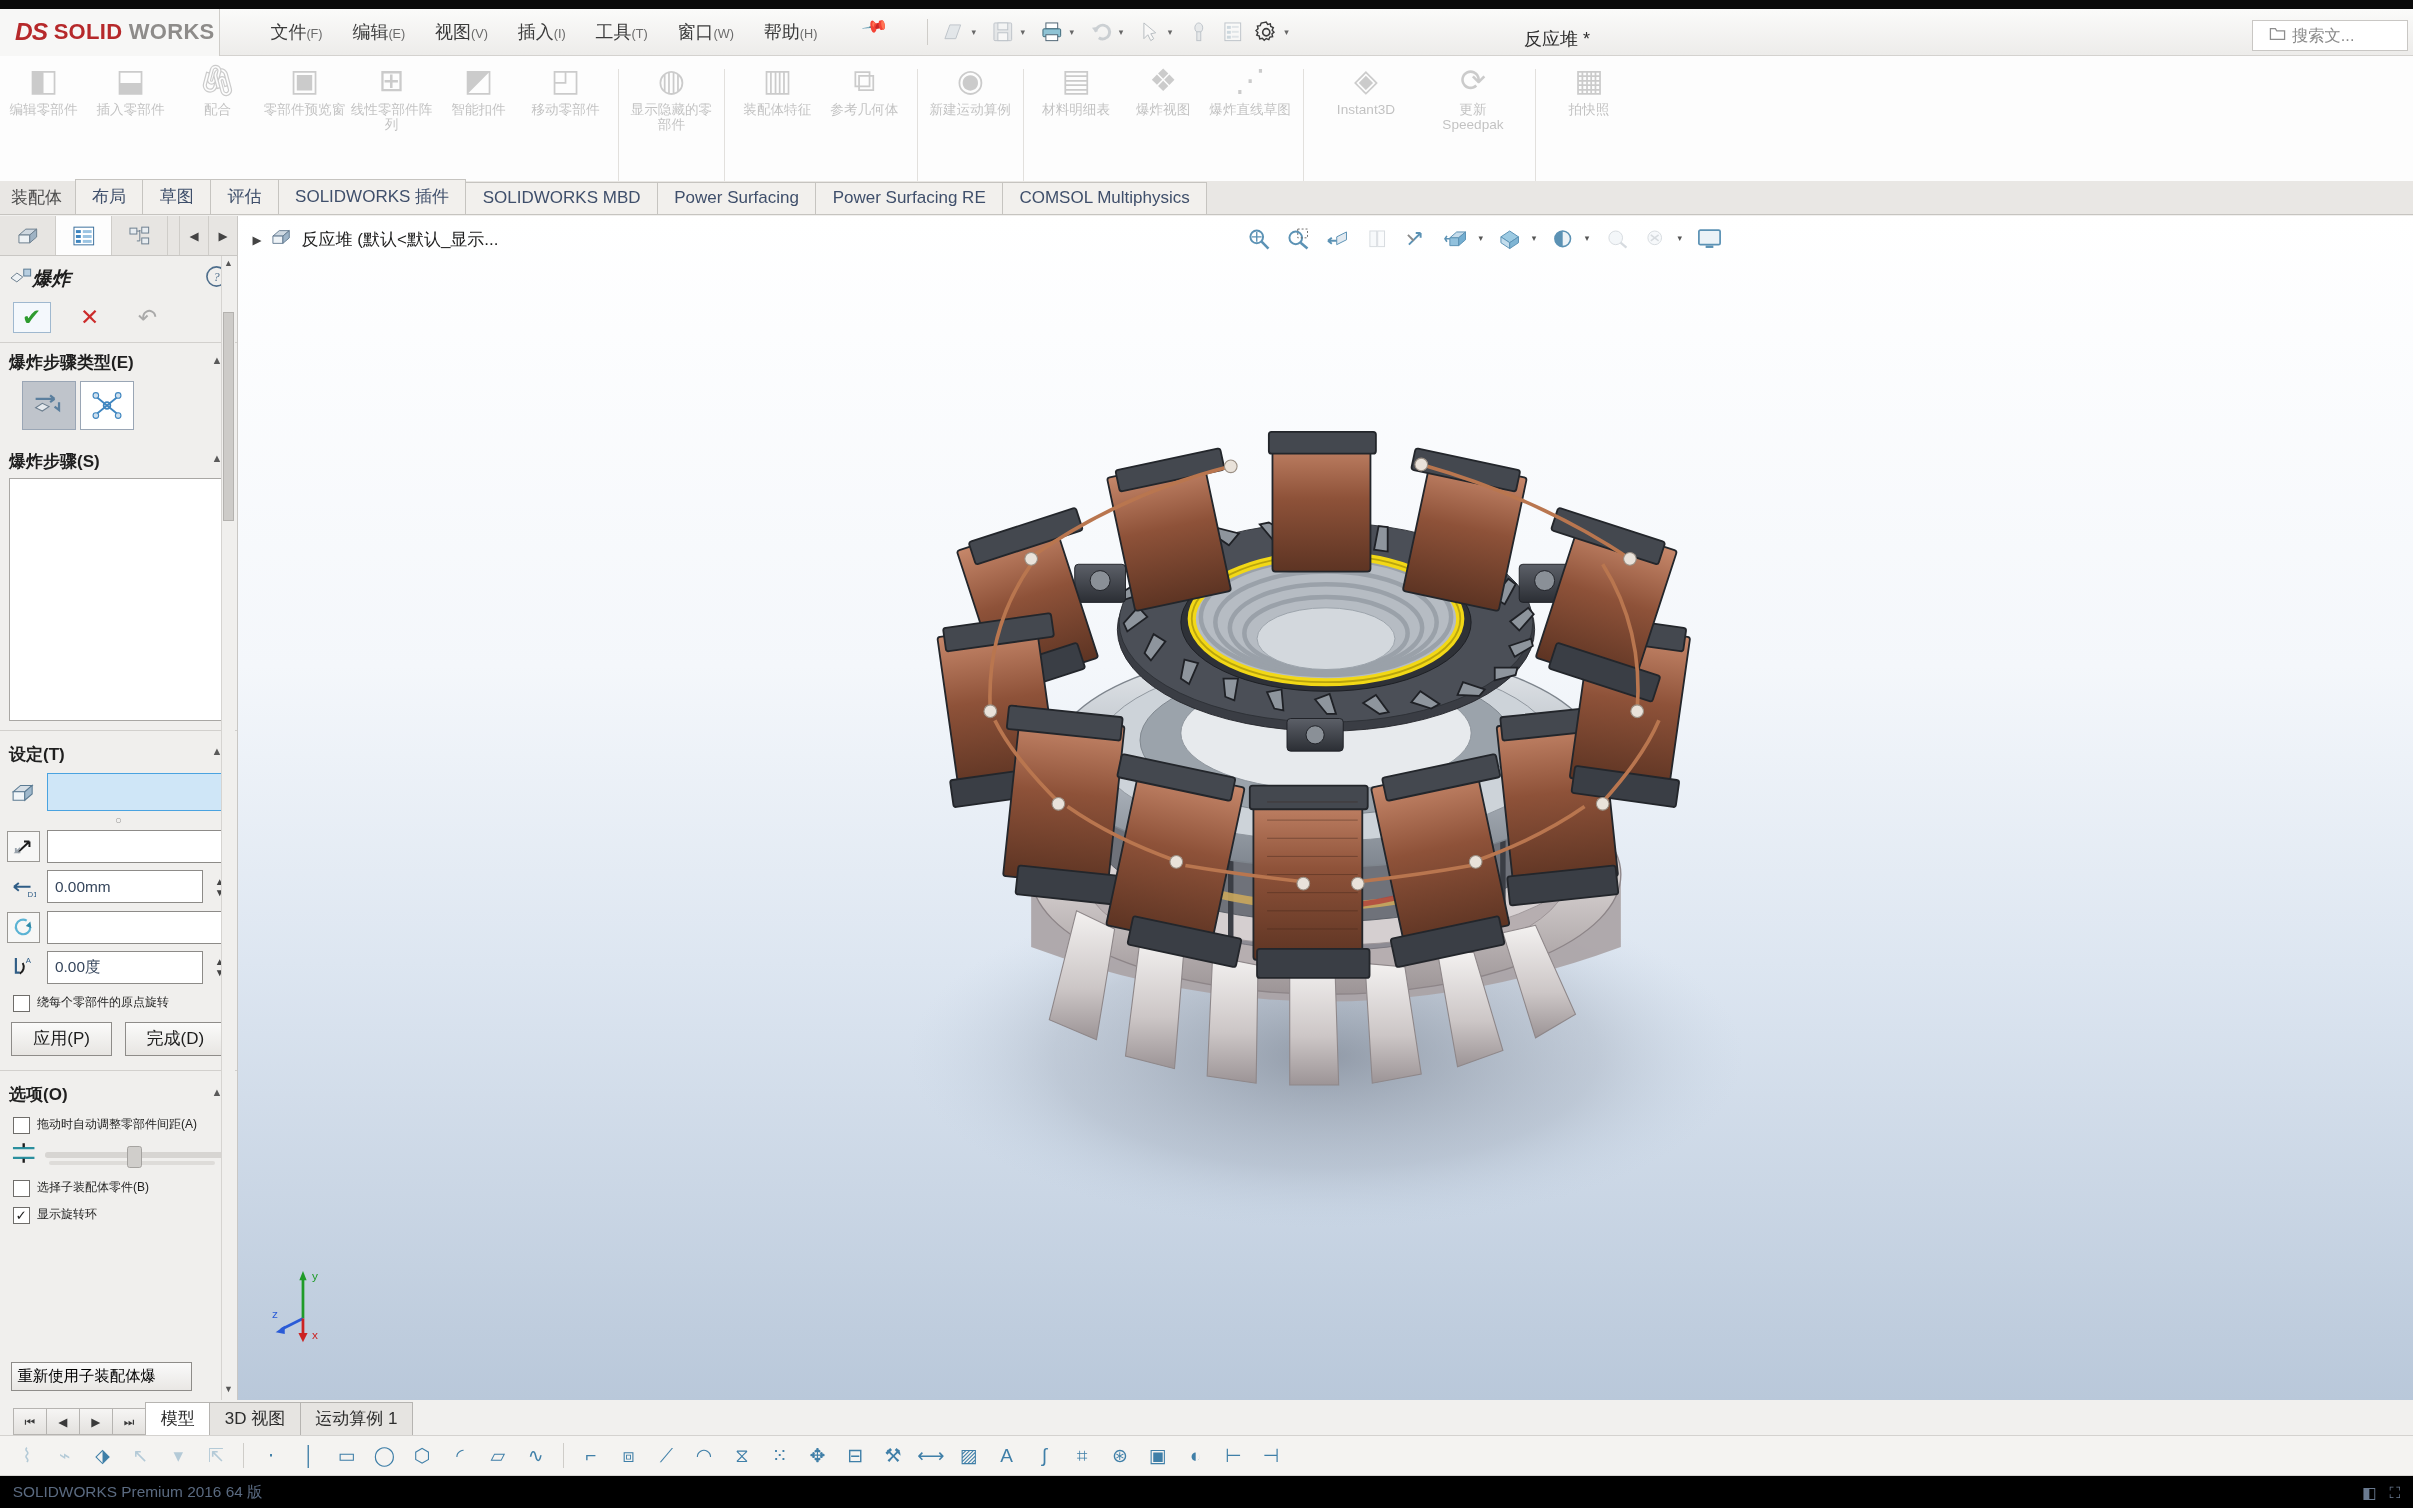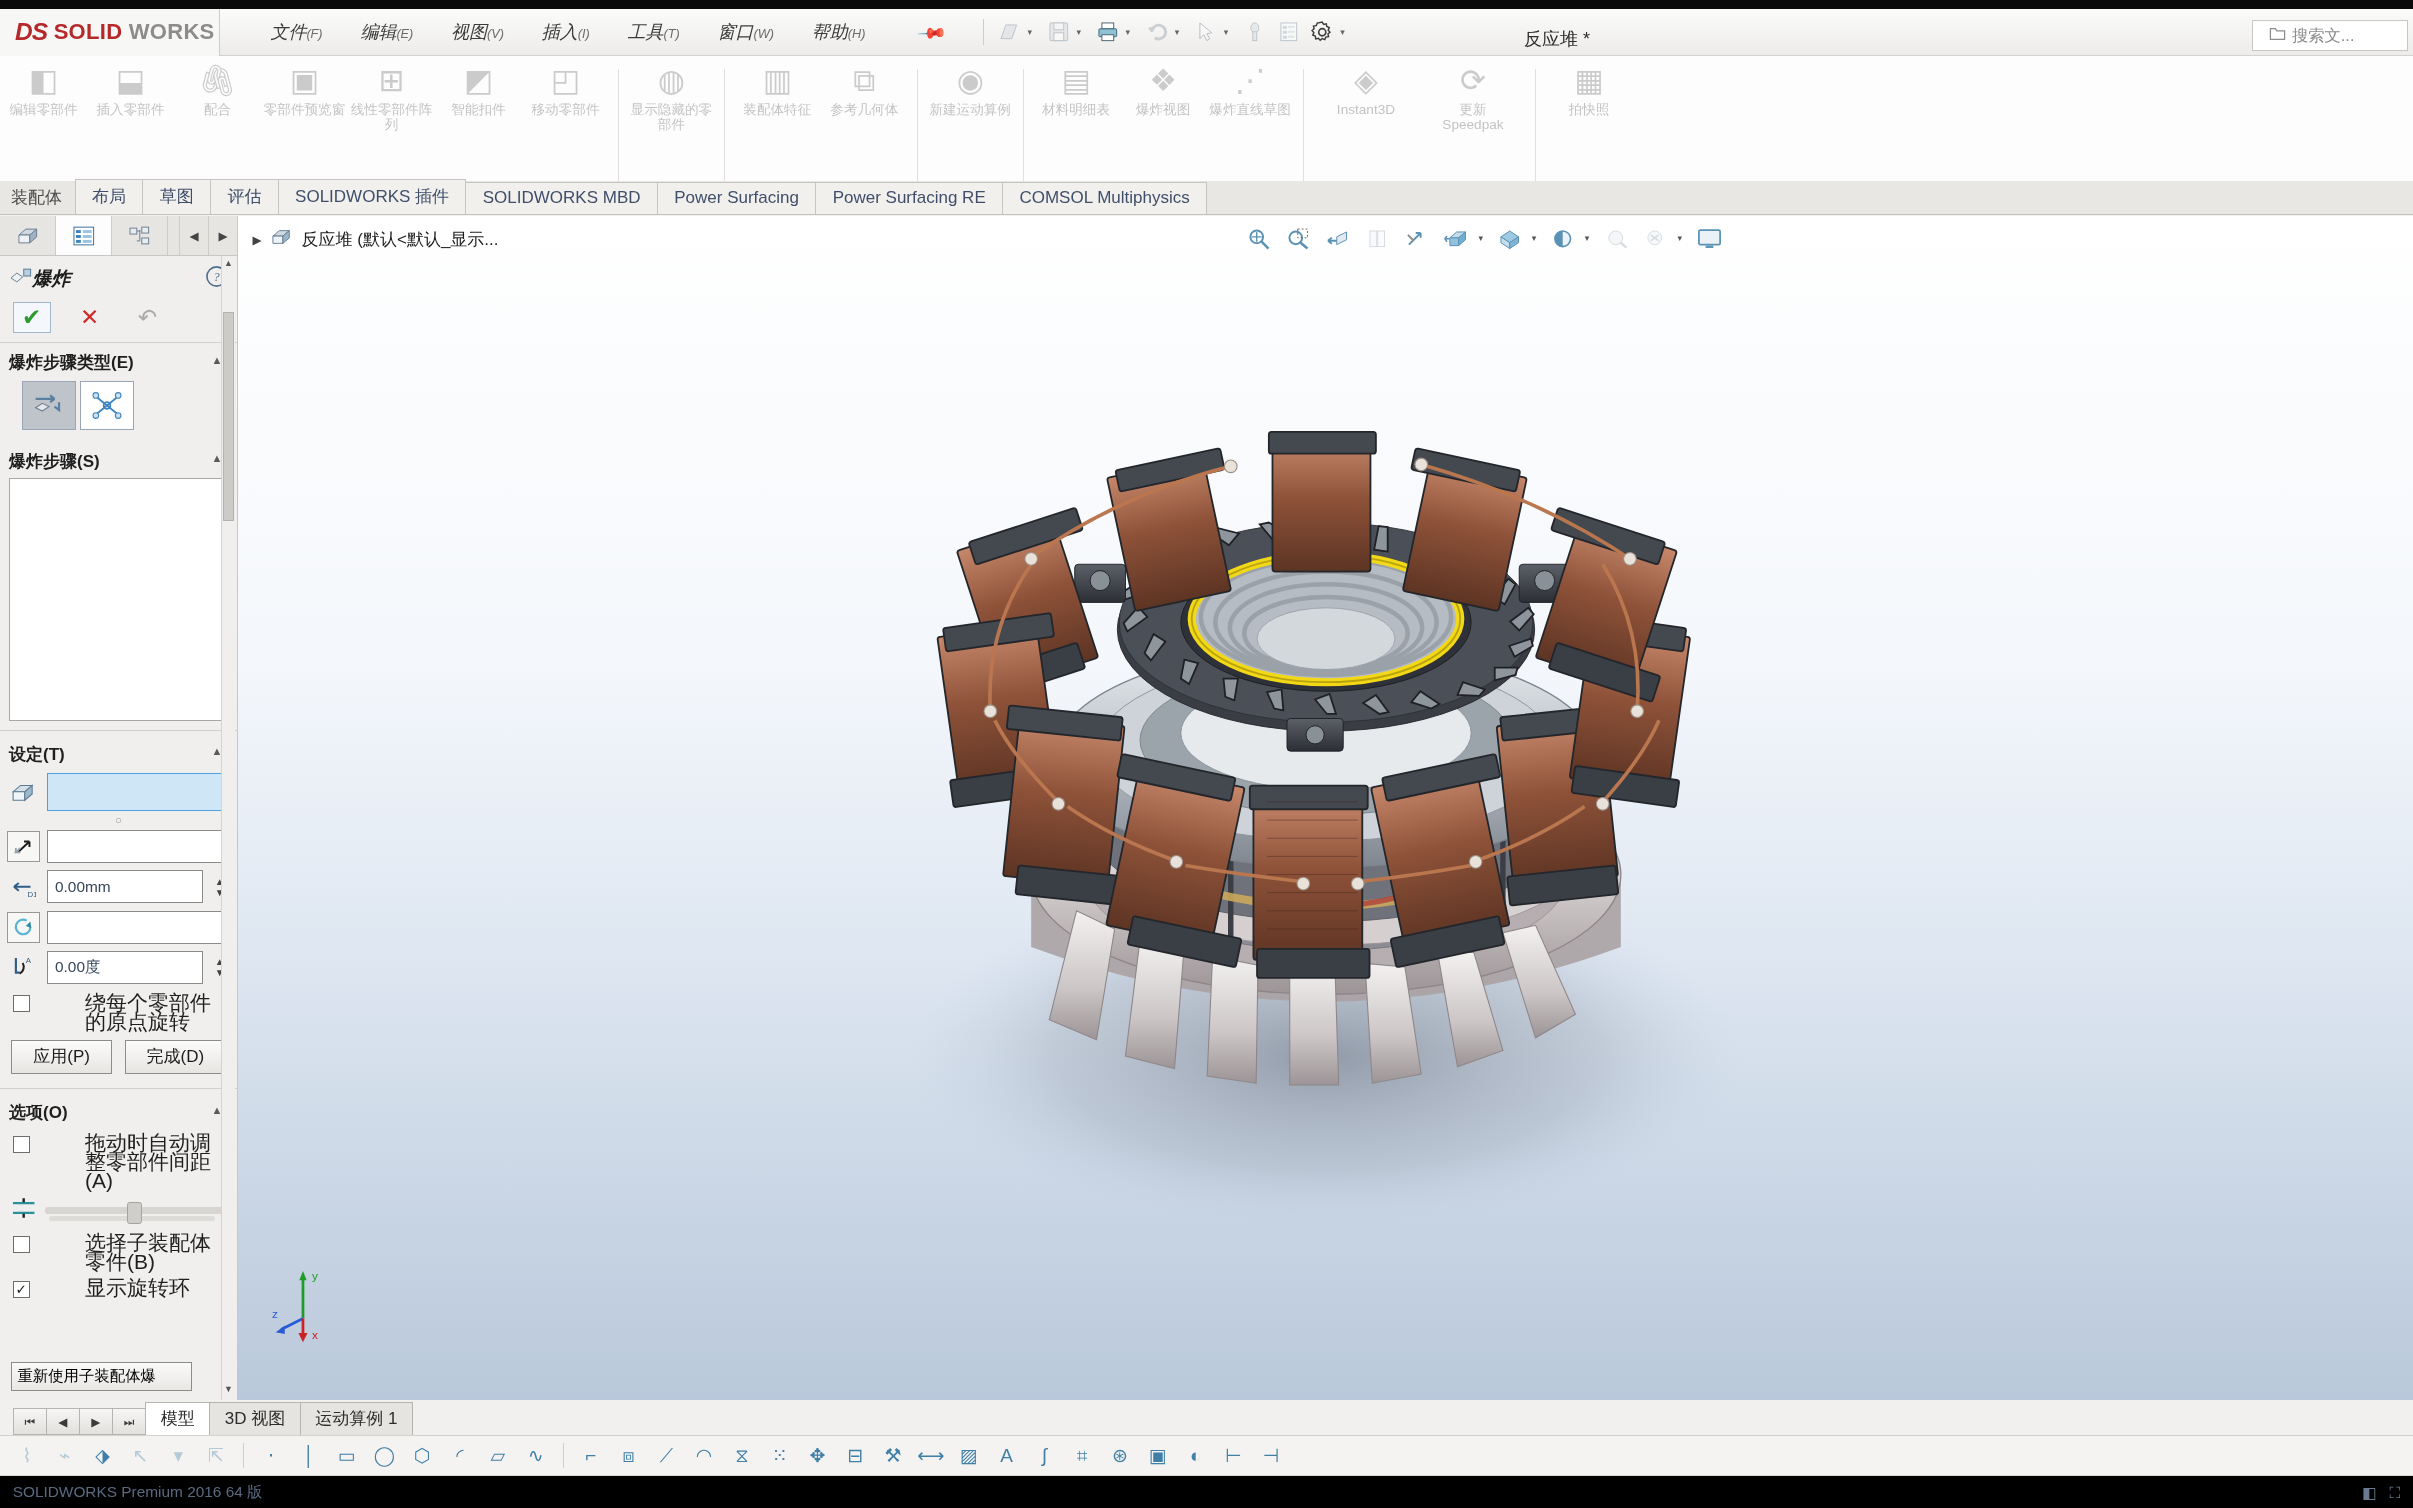--- a/index.html
+++ b/index.html
@@ -20,21 +20,21 @@
     border-bottom:0.9px solid #d4d2cf;
     display:flex; align-items:center;
   }
   .logo-box {
     width:220px; height:47px; background:#f7f7f6; border-right:0.9px solid #cfcdc9;
     display:flex; align-items:center; padding-left:15px; gap:6.4px;
   }
   .logo-ds { font-weight:bold; font-size:24.5px; color:#b6292b; font-style:italic; letter-spacing:-0.9px;}
   .logo-solid { font-weight:bold; font-size:22px; color:#b6292b; letter-spacing:0.3px;}
   .logo-works { font-weight:bold; font-size:22px; color:#8e8c8a; letter-spacing:0.3px;}
-  .menus { display:flex; align-items:center; gap:27px; margin-left:45px;font-style:italic; }
+  .menus { display:flex; align-items:flex-start; gap:19px; margin-left:45px; }
   .menu-item { font-size:18px; color:#3b3b3b; cursor:default; padding:3.6px 5.4px; white-space:nowrap;}
   .menu-sub { font-size:12.7px; color:#6b6b6b; }
   .pin { margin-left:23.6px; font-size:17px; color:#5a5a5a; transform:rotate(35deg); }
 
   .qat { display:flex; align-items:center; gap:2.7px; margin-left:33px; }
   .qat .ic { width:31px; height:31px; display:flex; align-items:center; justify-content:center; opacity:.45; }
   .qat .ic.on { opacity:1; }
   .qat .car { font-size:9px; color:#666; margin-right:8.2px; }
   .qat .sep { width:0.9px; height:25.4px; background:#cfcdc9; margin:0 7.3px; }
 
@@ -103,21 +103,21 @@
   .fieldrow { display:flex; align-items:center; gap:6.4px; padding:3.6px 7.3px; }
   .fieldrow .fi { width:33px; height:31px; display:flex; align-items:center; justify-content:center; font-size:18px; color:#3d5b77; border:0.9px solid transparent; }
   .fieldrow .fi.boxed { border:0.9px solid #9a9894; background:#f7f7f6; }
   .txtin { flex:1; height:33px; border:0.9px solid #8d8b88; background:#fff; font-size:15.4px; color:#36465c; padding:0 7.3px; display:flex; align-items:center; }
   .txtin.sel { background:#cfe6f7; border:1.8px solid #4aa3e0; height:38px; }
   .spin { width:20px; display:flex; flex-direction:column; align-items:center; font-size:10px; color:#444; }
   .dot-handle { text-align:center; font-size:11.8px; color:#9a9a9a; margin-top:-1.8px; }
 
   .chkrow { display:flex; align-items:flex-start; gap:7.3px; padding:5.4px 9px 1.8px 12.7px; }
   .chkbox { width:17px; height:17px; border:0.9px solid #6f6d6a; background:#fff; flex:none; margin-top:2.7px; font-size:13.6px; line-height:15.4px; text-align:center; color:#222; }
-  .chklbl { font-size:21px; color:#1f1f1f; line-height:19px;margin-left:48px; }
+  .chklbl { font-size:12px; color:#1f1f1f; line-height:19px; }
 
   .btnrow { display:flex; gap:12.7px; padding:7.3px 11px 11px; }
   .pbtn { flex:1; height:34px; border:0.9px solid #8e8c89; background:linear-gradient(#fbfbfa,#e7e5e2); font-size:17px; display:flex; align-items:center; justify-content:center; color:#1c1c1c; }
 
   .divider { height:0.9px; background:#d2d0cd; margin:3.6px 0; }
 
   .sliderrow { display:flex; align-items:center; gap:9px; padding:5.4px 11px 3.6px 11px; }
   .sl-ic { font-size:20px; color:#2b7f8f; }
   .sl-track { flex:1; position:relative; height:20px; }
   .sl-track .bar { position:absolute; left:0; right:0; top:6.4px; height:6.4px; background:#d7d5d2; border-radius:2.7px; }

